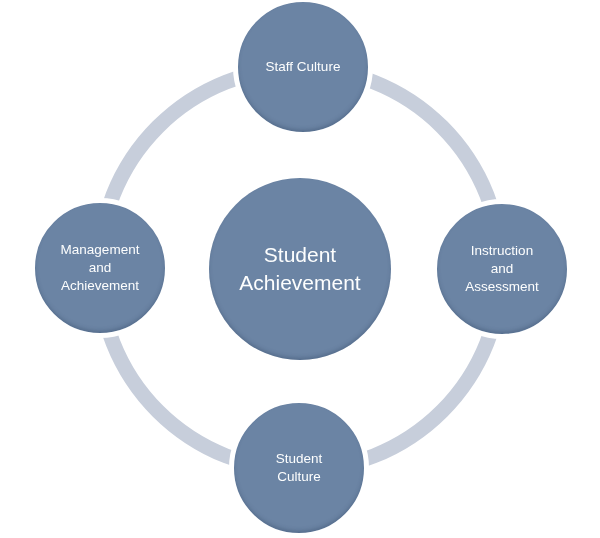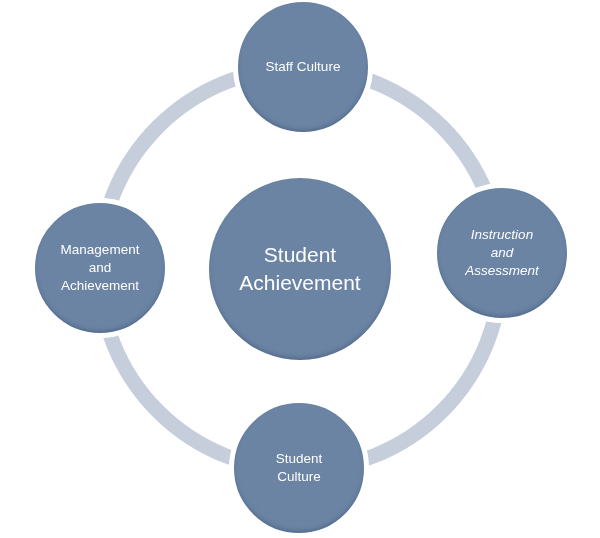--- a/index.html
+++ b/index.html
@@ -47,21 +47,21 @@
   }
   .node-outer {
     width: 140px;
     height: 140px;
     border: 5px solid #ffffff;
     font-size: 13.5px;
     line-height: 1.32;
     font-weight: 400;
   }
   .node-top    { left: 233px; top: -3px; }
-  .node-right  { left: 432px; top: 183px; font-style: italic; }
+  .node-right  { left: 432px; top: 199px; }
   .node-bottom { left: 229px; top: 398px; }
   .node-left   { left: 30px;  top: 198px; }
   .node-center {
     width: 182px;
     height: 182px;
     left: 209px;
     top: 178px;
     font-size: 21px;
     line-height: 1.35;
     font-weight: 400;

